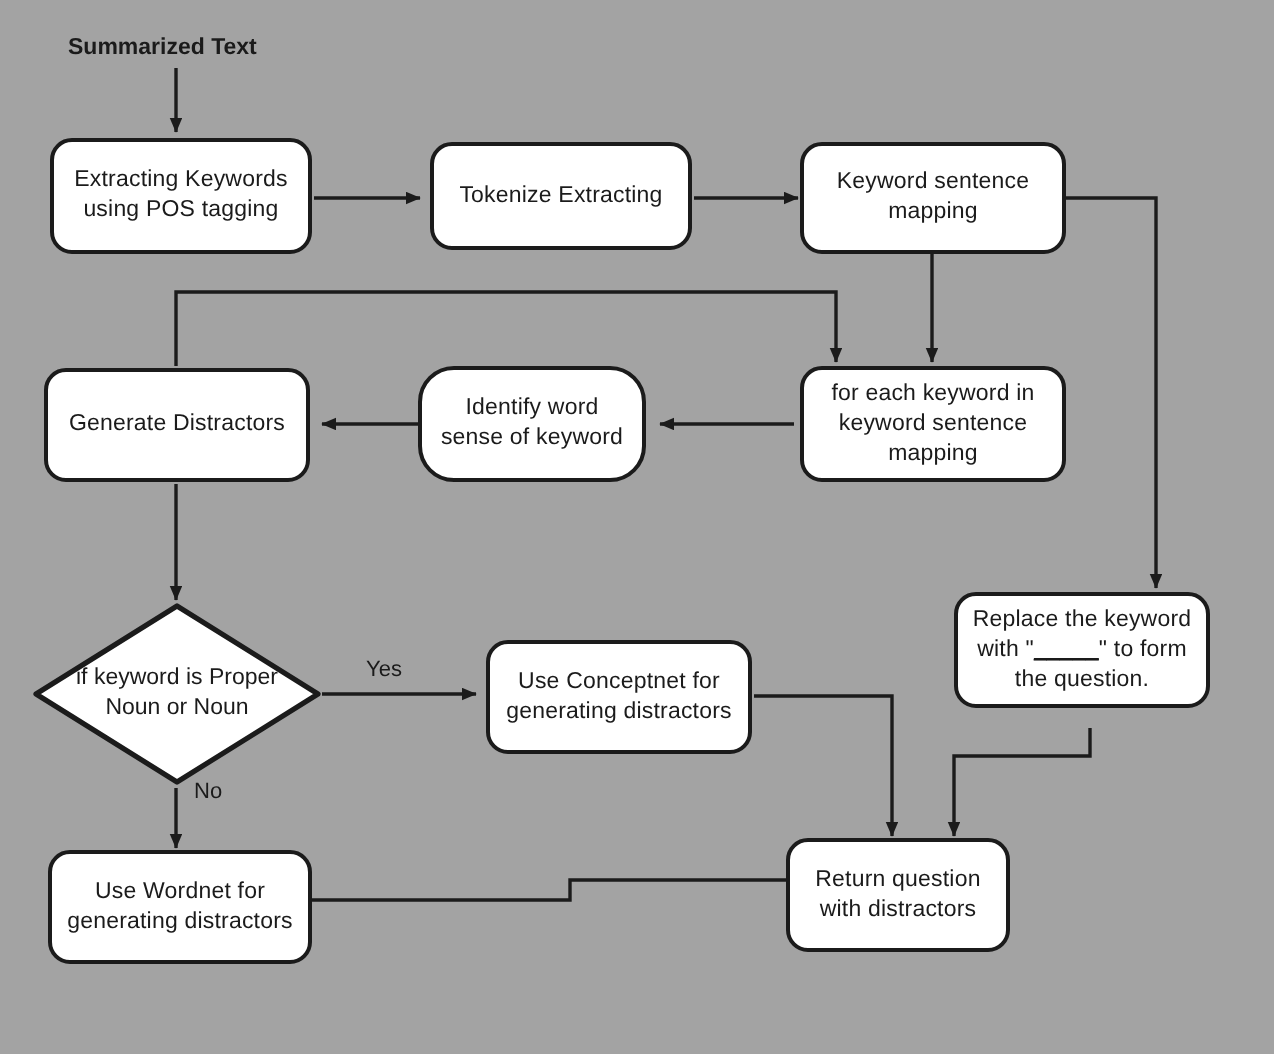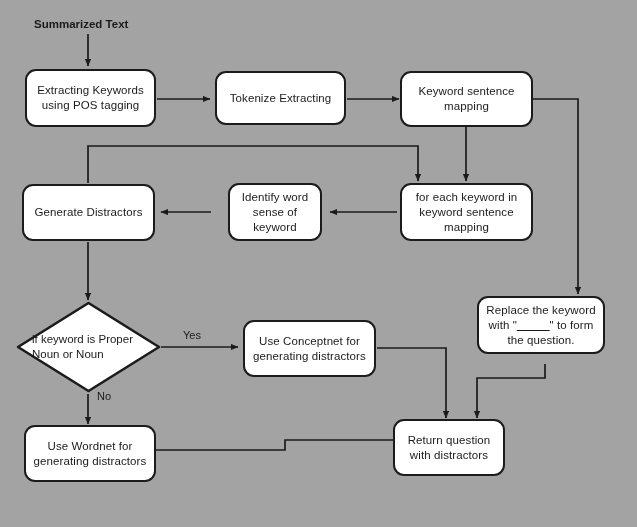--- a/index.html
+++ b/index.html
@@ -49,20 +49,21 @@
   }
   .diamond-label {
     position: absolute;
     left: 0;
     top: 0;
     width: 100%;
     height: 100%;
     display: flex;
     align-items: center;
     justify-content: center;
+    text-align: center;
     color: #1b1b1b;
     font-size: 11.5px;
     line-height: 15px;
     padding: 0 16px;
     box-sizing: border-box;
   }
   .caption {
     position: absolute;
     color: #1b1b1b;
     font-size: 11.5px;
@@ -125,21 +126,21 @@
   <div class="caption" style="left:34px; top:18px;">Summarized Text</div>
 
   <div class="node" style="left:25px; top:69px; width:131px; height:58px;">Extracting Keywords using POS tagging</div>
 
   <div class="node" style="left:215px; top:71px; width:131px; height:54px;">Tokenize Extracting</div>
 
   <div class="node" style="left:400px; top:71px; width:133px; height:56px;">Keyword sentence mapping</div>
 
   <div class="node" style="left:400px; top:183px; width:133px; height:58px;">for each keyword in keyword sentence mapping</div>
 
-  <div class="node" style="left:228px; top:183px; width:94px; height:58px;">Identify word sense of keyword</div>
+  <div class="node" style="left:209px; top:183px; width:114px; height:58px;border-radius:18px;">Identify word sense of keyword</div>
 
   <div class="node" style="left:22px; top:184px; width:133px; height:57px;">Generate Distractors</div>
 
   <div class="diamond-wrap" style="left:16px; top:301px; width:145px; height:92px;">
     <svg class="diamond-shape" width="145" height="92" viewBox="0 0 145 92">
       <polygon points="72.5,2 143,46 72.5,90 2,46" fill="#ffffff" stroke="#1b1b1b" stroke-width="2.6" stroke-linejoin="round"></polygon>
     </svg>
     <div class="diamond-label">if keyword is Proper Noun or Noun</div>
   </div>
 

